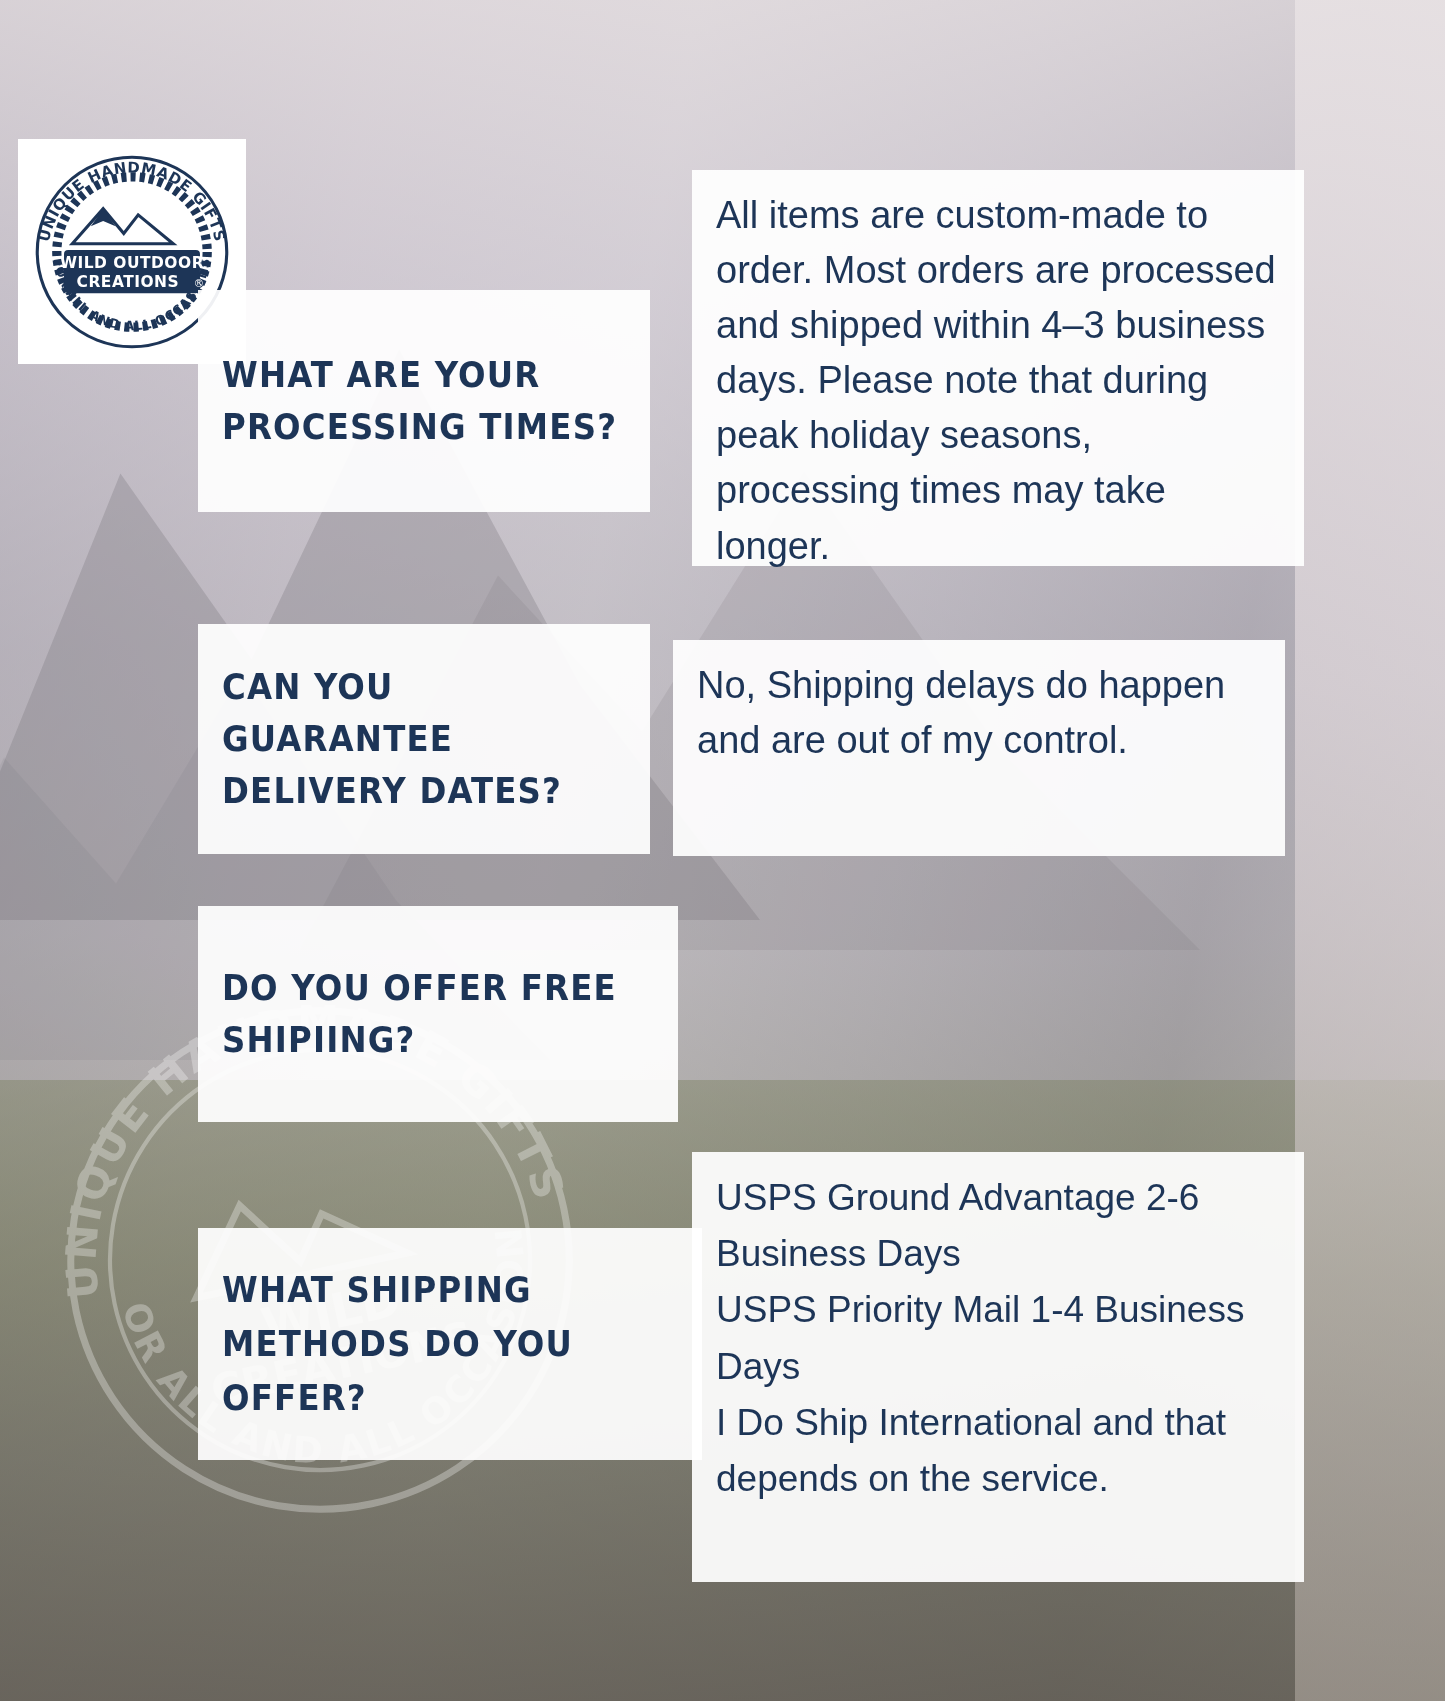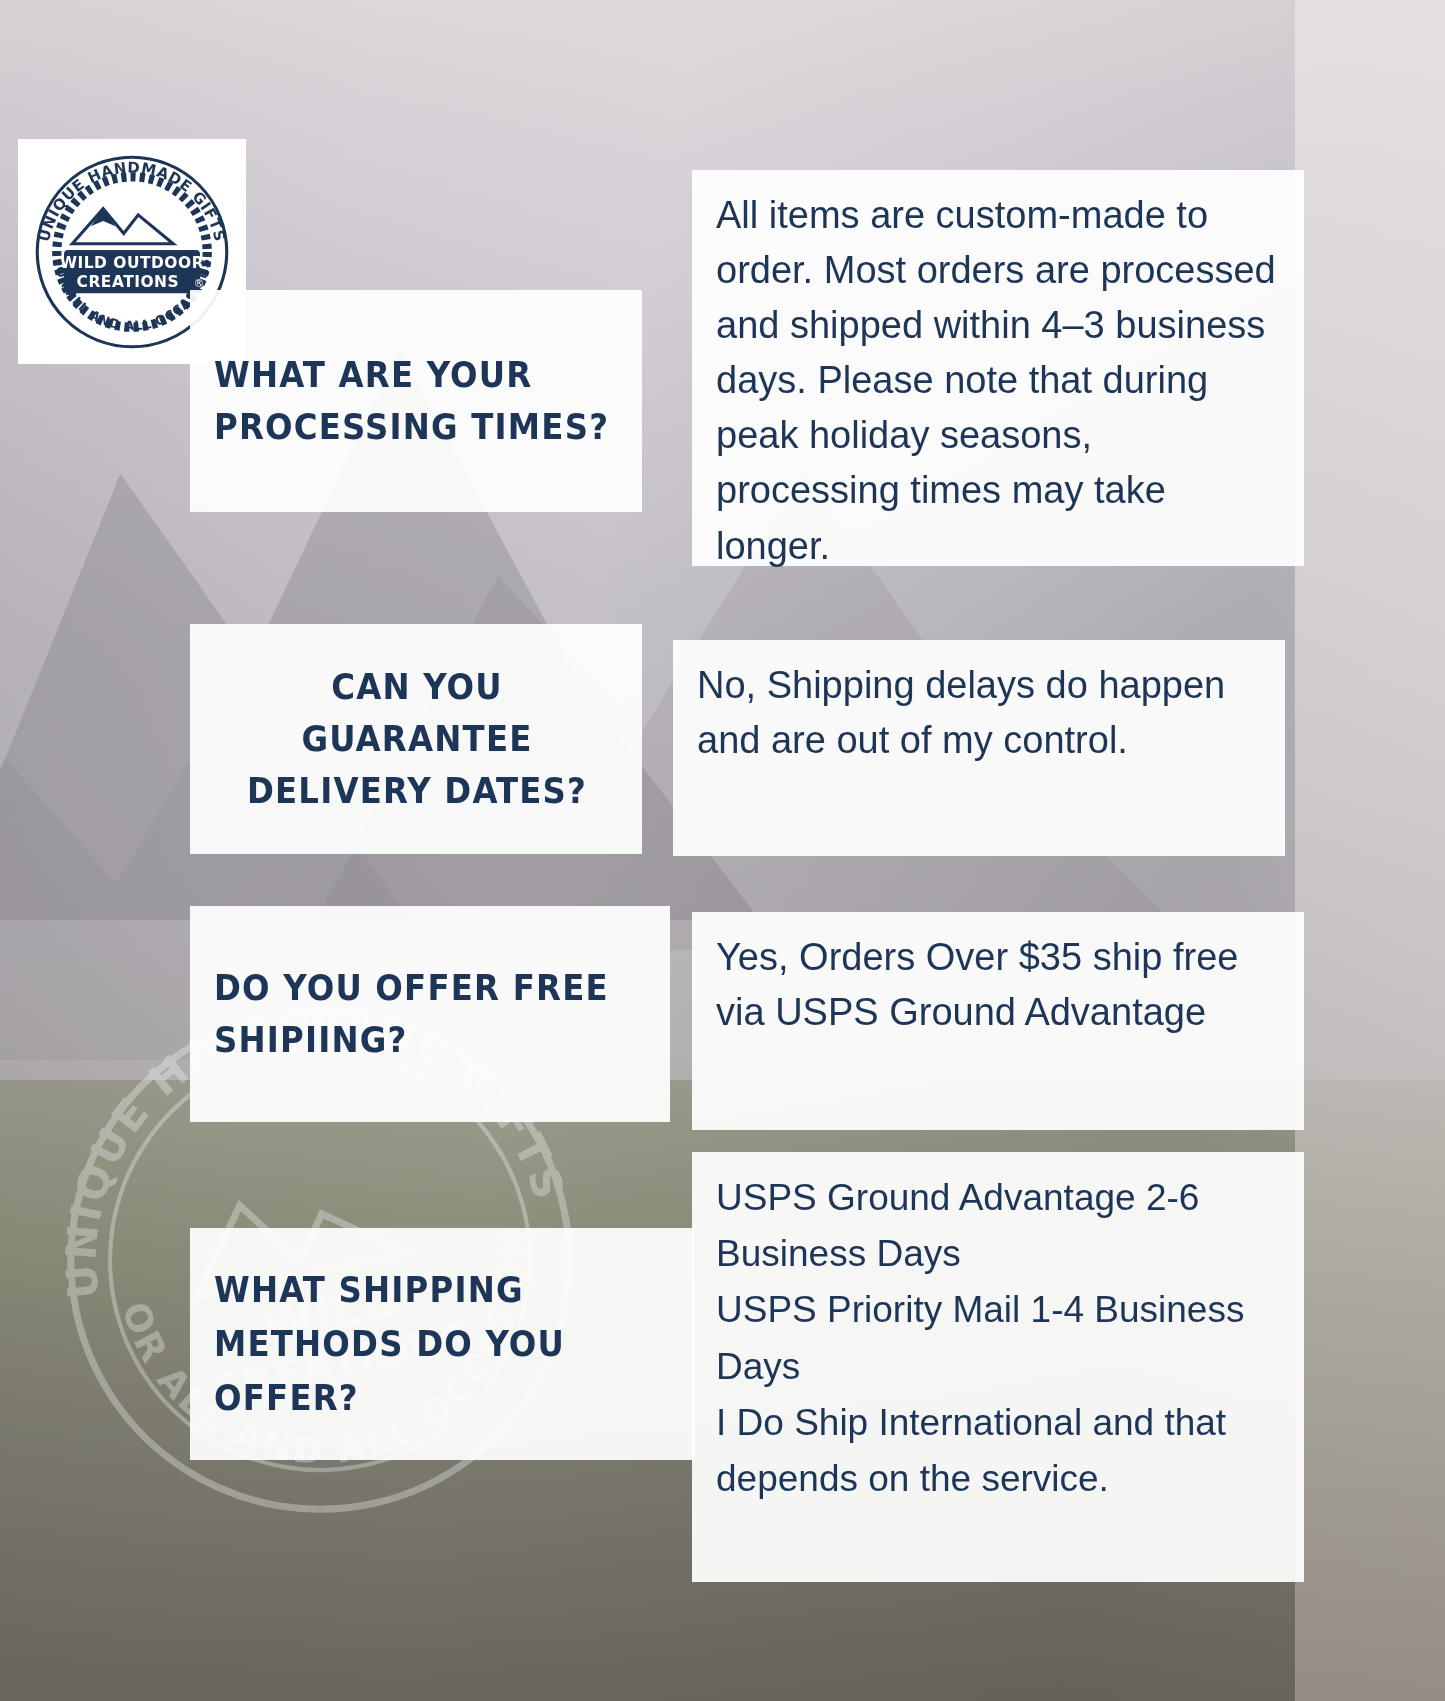--- a/index.html
+++ b/index.html
@@ -110,20 +110,21 @@
   }
   .logo-box svg { width: 206px; height: 206px; display: block; }
 
   .q-card {
     position: absolute;
     background: rgba(255,255,255,0.93);
     box-sizing: border-box;
     padding: 26px 22px 26px 24px;
     display: flex;
     align-items: center;
+    margin-left: 8px;
   }
   .q-text {
     font-family: "DejaVu Sans", sans-serif;
     font-weight: 700;
     font-size: 36px;
     line-height: 1.45;
     letter-spacing: 1.2px;
     color: #1d3557;
     text-transform: uppercase;
     font-stretch: condensed;
@@ -141,21 +142,21 @@
     font-size: 38px;
     line-height: 1.45;
     color: #1d3557;
     white-space: pre-line;
   }
 
   
   #q1 { left: 190px; top: 290px;  width: 452px; height: 222px; }
   #a1 { left: 692px; top: 170px;  width: 612px; height: 396px; }
 
-  #q2 { left: 190px; top: 624px;  width: 452px; height: 230px; text-align: center; }
+  #q2 { left: 190px; top: 624px;  width: 452px; height: 230px; }
   #a2 { left: 673px; top: 640px;  width: 612px; height: 216px; }
 
   #q3 { left: 190px; top: 906px;  width: 480px; height: 216px; }
   #a3 { left: 692px; top: 912px;  width: 612px; height: 218px; }
 
   #q4 { left: 190px; top: 1228px; width: 504px; height: 232px; }
   #a4 { left: 692px; top: 1152px; width: 612px; height: 430px; }
 
   #q4 .q-text { line-height: 1.5; }
   #a4 .a-text { font-size: 37px; line-height: 1.52; }
@@ -225,23 +226,20 @@
   <div class="q-card" id="q2">
     <div class="q-text">Can You Guarantee Delivery Dates?</div>
   </div>
   <div class="a-card" id="a2">
     <div class="a-text">No, Shipping delays do happen and are out of my control.</div>
   </div>
 
   <div class="q-card" id="q3">
     <div class="q-text">Do You Offer Free Shipiing?</div>
   </div>
-  <div class="a-card" id="a3">
-    <div class="a-text">Yes, Orders Over $35 ship free via USPS Ground Advantage</div>
-  </div>
 
   <div class="q-card" id="q4">
     <div class="q-text">What Shipping methods do you offer?</div>
   </div>
   <div class="a-card" id="a4">
     <div class="a-text">USPS Ground Advantage 2-6 Business Days
 USPS Priority Mail 1-4 Business Days
 I Do Ship International and that depends on the service.</div>
   </div>
 

